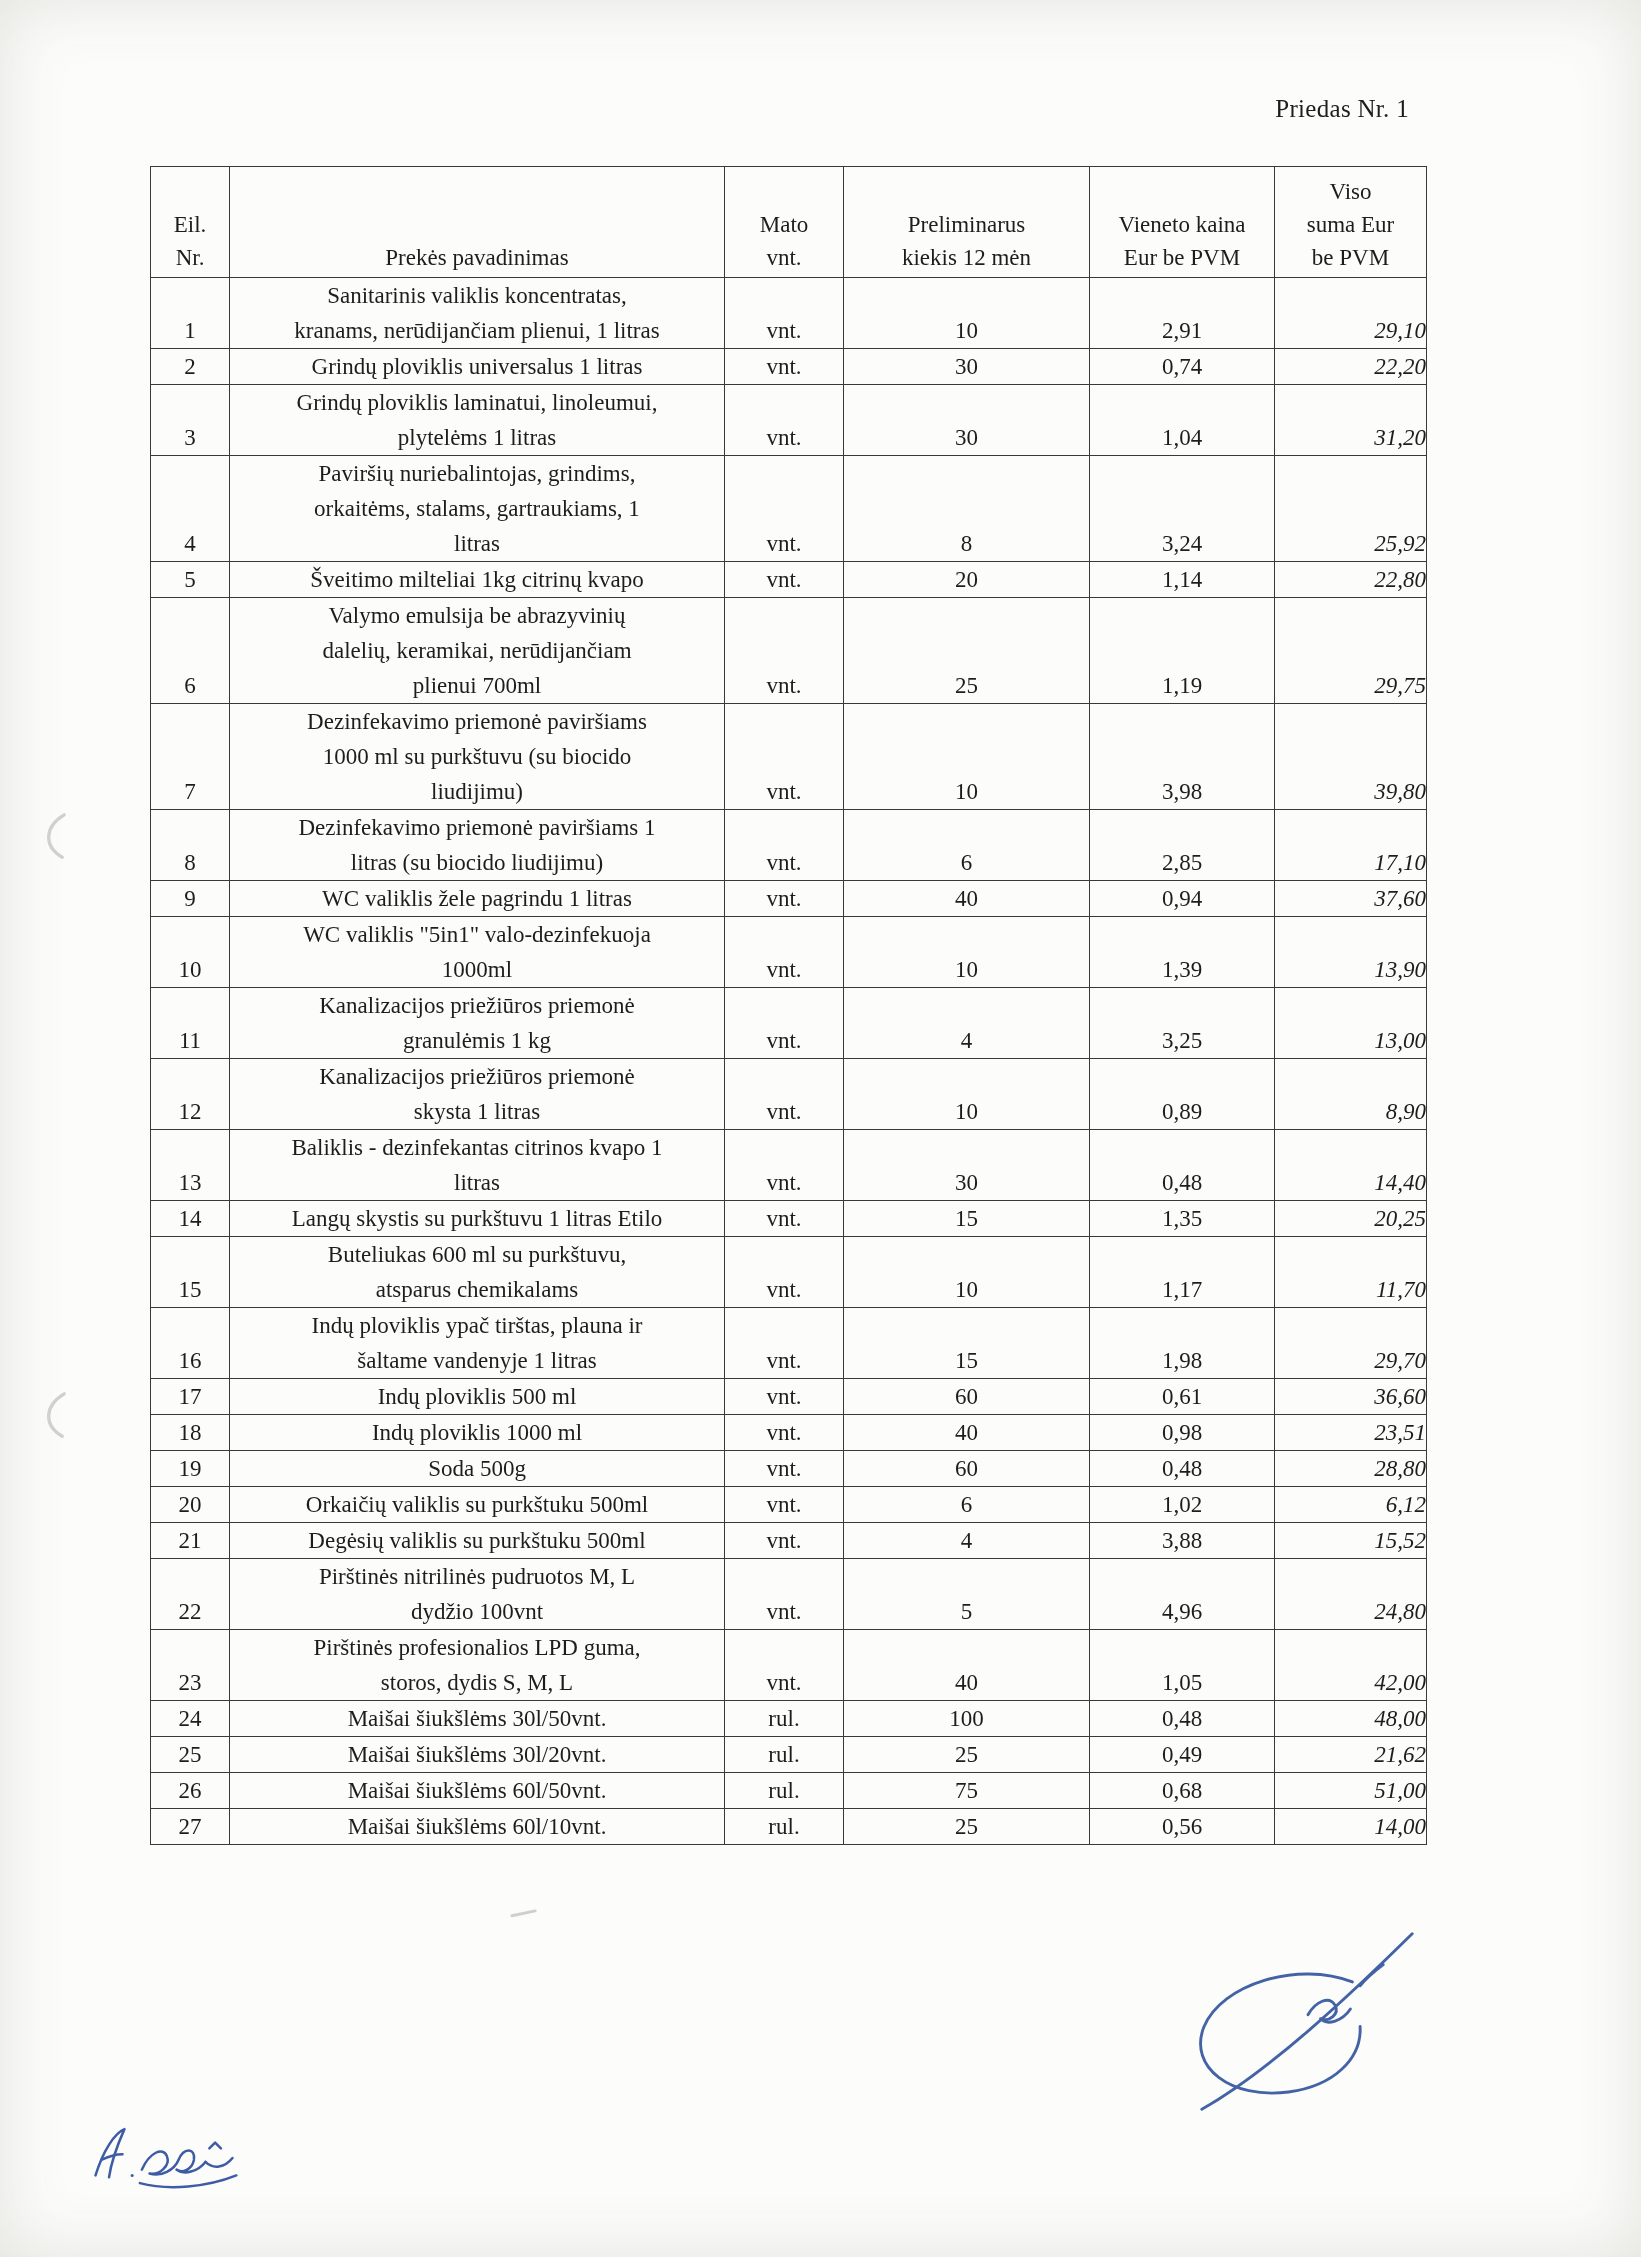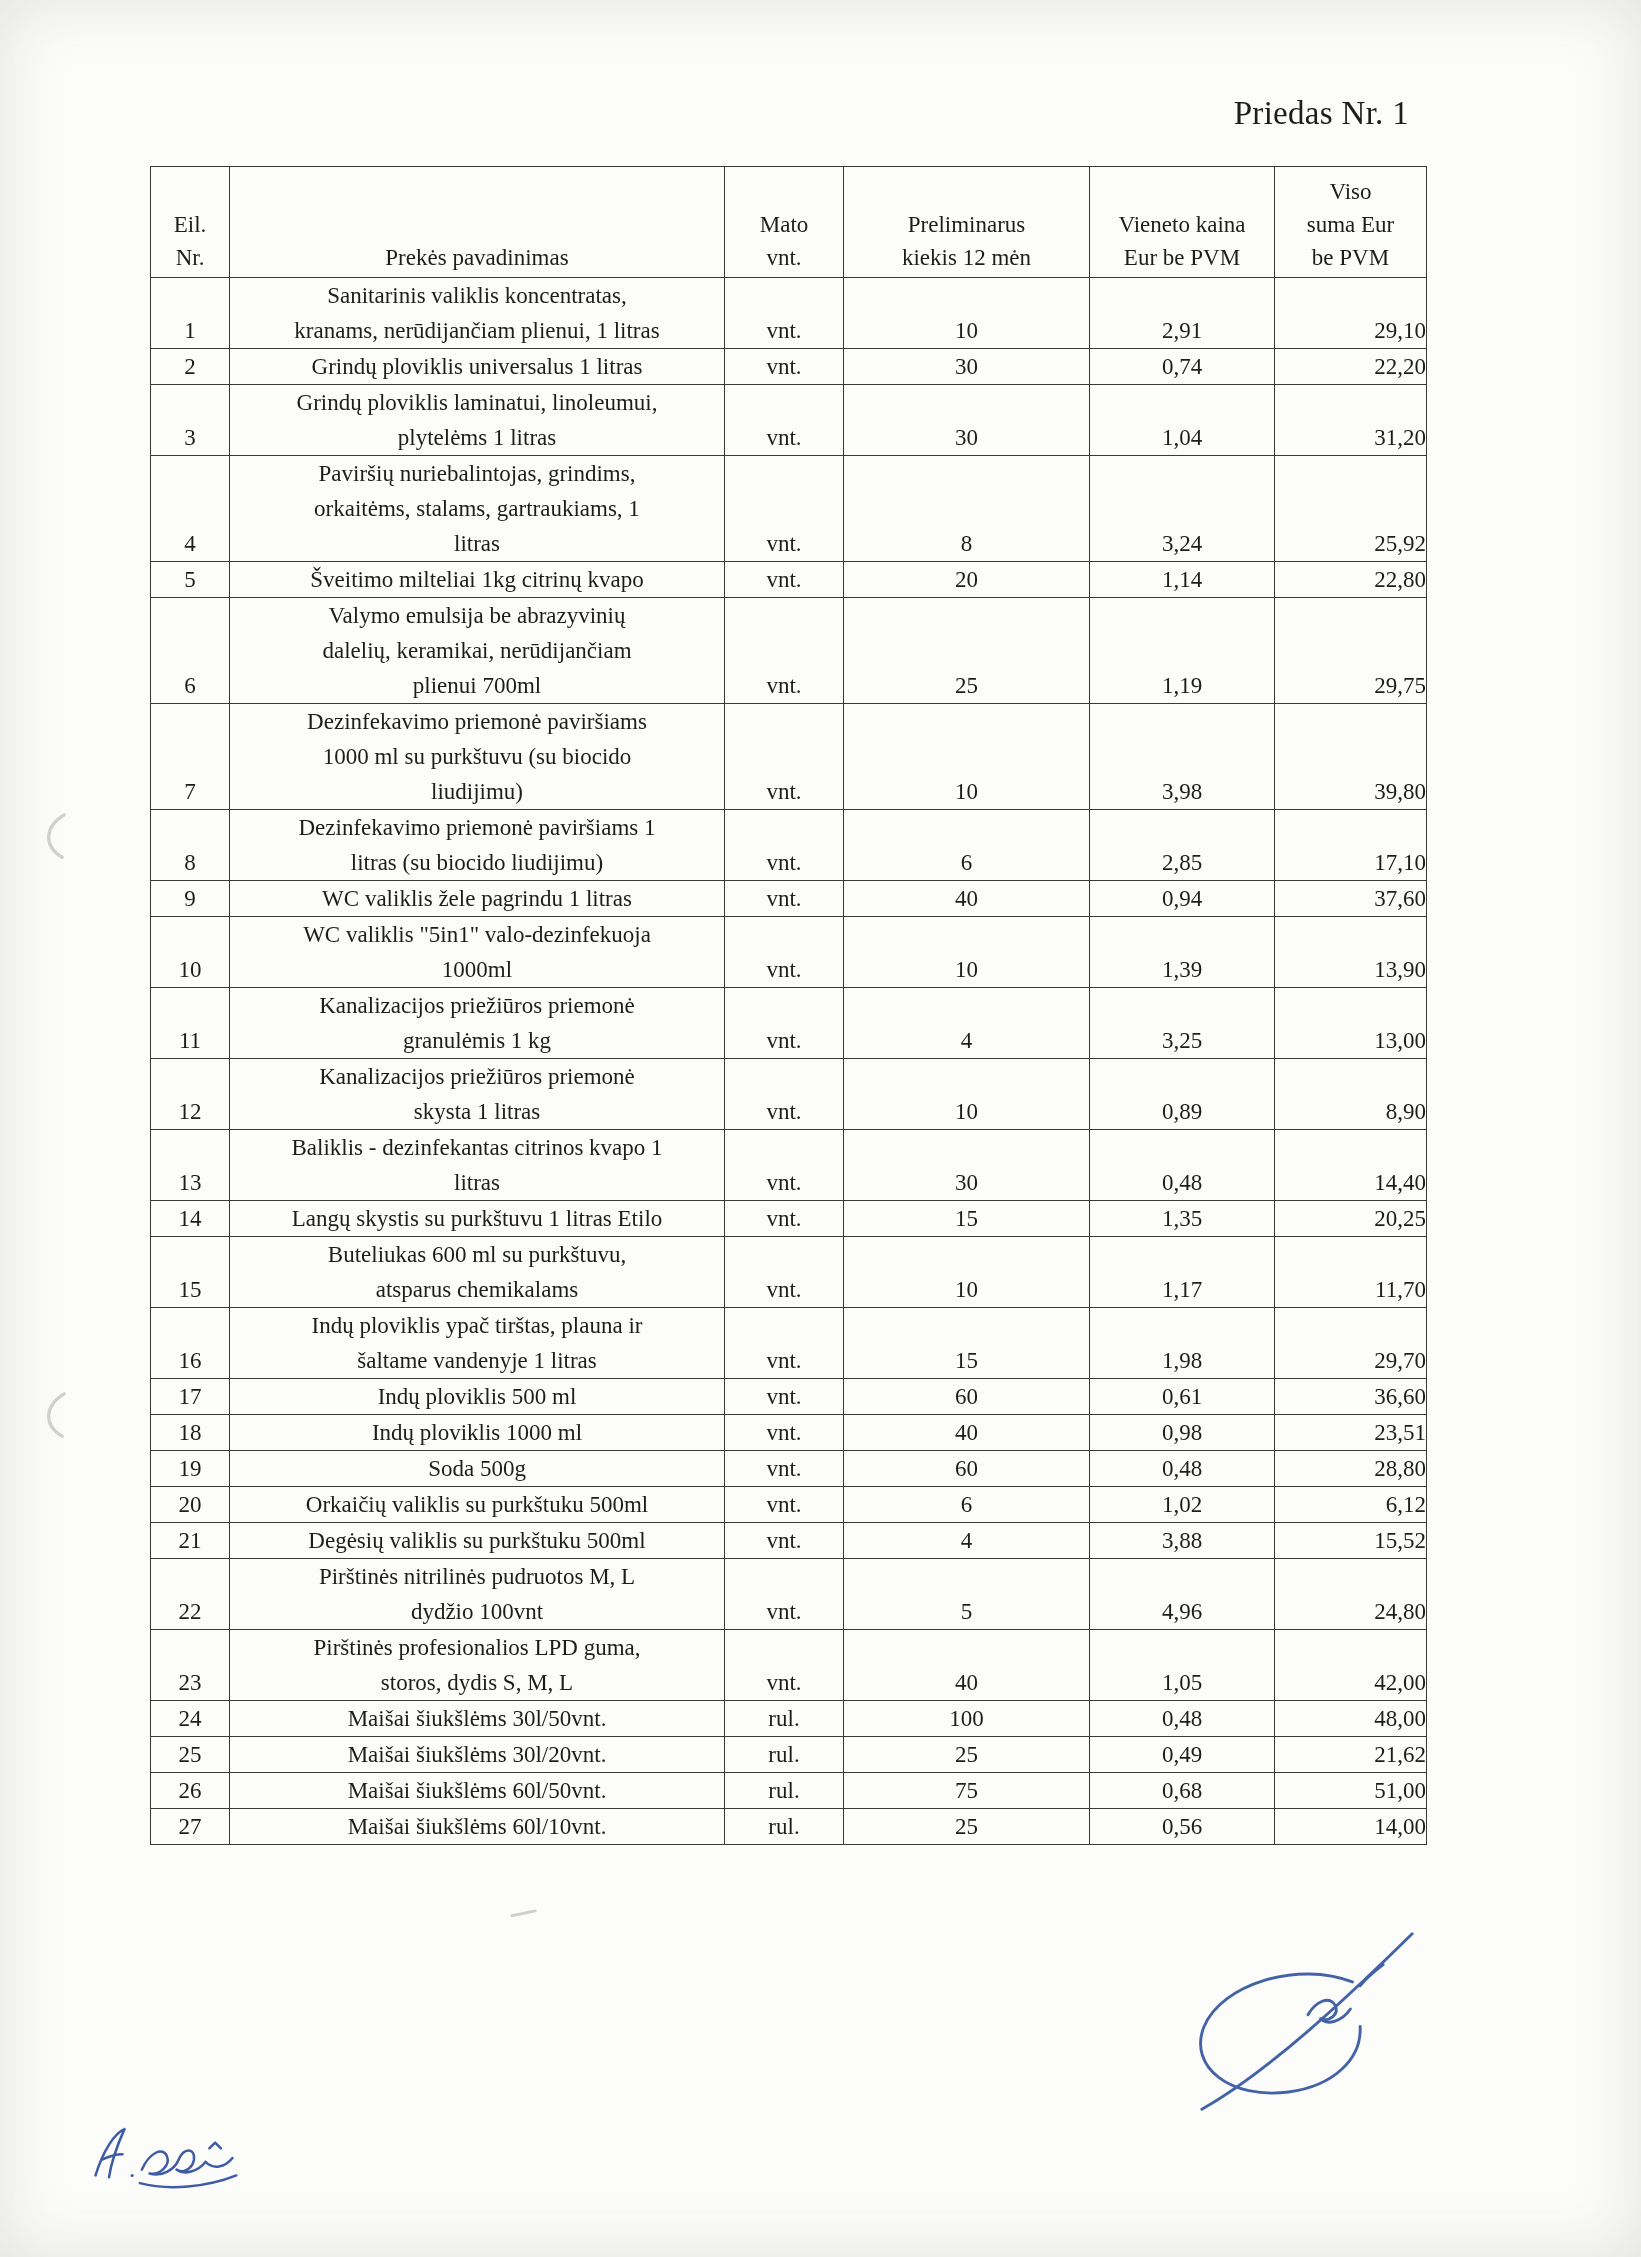--- a/index.html
+++ b/index.html
@@ -5,21 +5,21 @@
   html,body{margin:0;padding:0;}
   body{
     width:1641px;height:2257px;position:relative;overflow:hidden;
     background:#fcfcfa;color:#1d1d1a;
     font-family:"Liberation Serif", serif;
   }
   .paper-shade{position:absolute;inset:0;pointer-events:none;
     box-shadow:inset 0 0 68px rgba(70,68,60,.14);}
   .appendix{
     position:absolute;top:95px;right:232px;
-    font-size:33px;letter-spacing:0.3px;
+    font-size:25px;letter-spacing:0.3px;
   }
   table.items{
     position:absolute;top:166px;left:150px;width:1276px;
     border-collapse:collapse;table-layout:fixed;
     border:1.9px solid #33332e;
   }
   .items th,.items td{
     border:1.5px solid #3a3a34;
     font-size:23px;line-height:35px;font-weight:normal;
     vertical-align:bottom;padding:0;
@@ -28,21 +28,21 @@
   .items th{
     white-space:pre-line;text-align:center;
     line-height:33px;padding:7.7px 3.9px 2.9px 3.9px;vertical-align:bottom;
   }
   .items td{white-space:pre-line;}
   .c-nr{text-align:center;}
   .c-name{text-align:center;padding-left:11.6px;padding-right:7.7px;}
   .c-unit{text-align:center;}
   .c-qty{text-align:center;}
   .c-unit_price{text-align:center;}
-  .c-total{text-align:right;padding-right:13.5px;}
+  .c-total{text-align:right;padding-right:13.5px;font-style:italic;}
   .sig{position:absolute;}
   .artifact{position:absolute;}
 </style>
 </head>
 <body>
 
 <div class="paper-shade"></div>
 
 <div class="appendix">Priedas Nr. 1</div>
 

